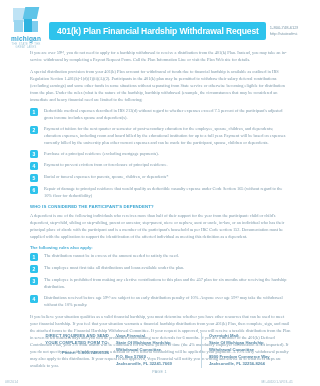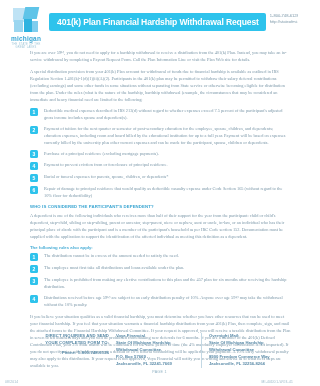--- a/index.html
+++ b/index.html
@@ -6,21 +6,21 @@
   html,body { width:298px; height:386px; }
   body {
     font-family:"Liberation Serif", serif;
     background:#ffffff;
     color:#6f8a9b;
     overflow:hidden;
   }
   .page { position:relative; width:298px; height:386px; padding:0; }
 
   
-  .header { display:flex; align-items:flex-start; padding:7px 4px 0 7px; }
+  .header { display:flex; align-items:center; padding:7px 4px 0 7px; }
   .logo-block { width:38px; flex:0 0 38px; text-align:center; }
   .logo-mark {
     width:30px; height:27px; margin:0 auto;
     position:relative; overflow:hidden;
   }
   .lm-a { position:absolute; left:2px; top:1px; width:12px; height:14px;
           background:#bfe3f5; }
   .lm-b { position:absolute; left:13px; top:0px; width:14px; height:12px;
           background:#5fc4e8; transform:skewX(-12deg); }
   .lm-c { position:absolute; left:3px; top:13px; width:9px; height:12px;

